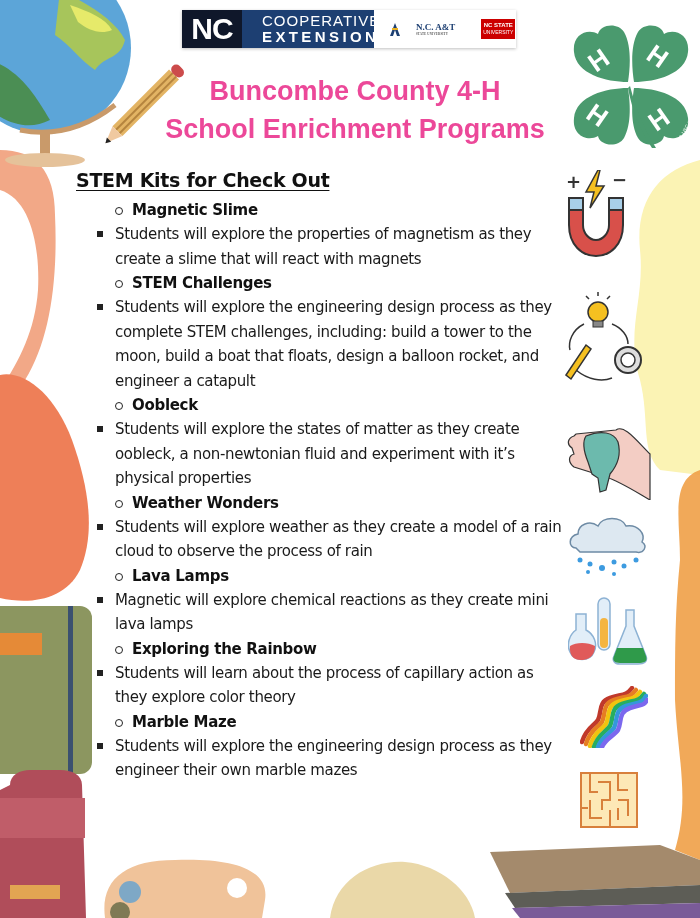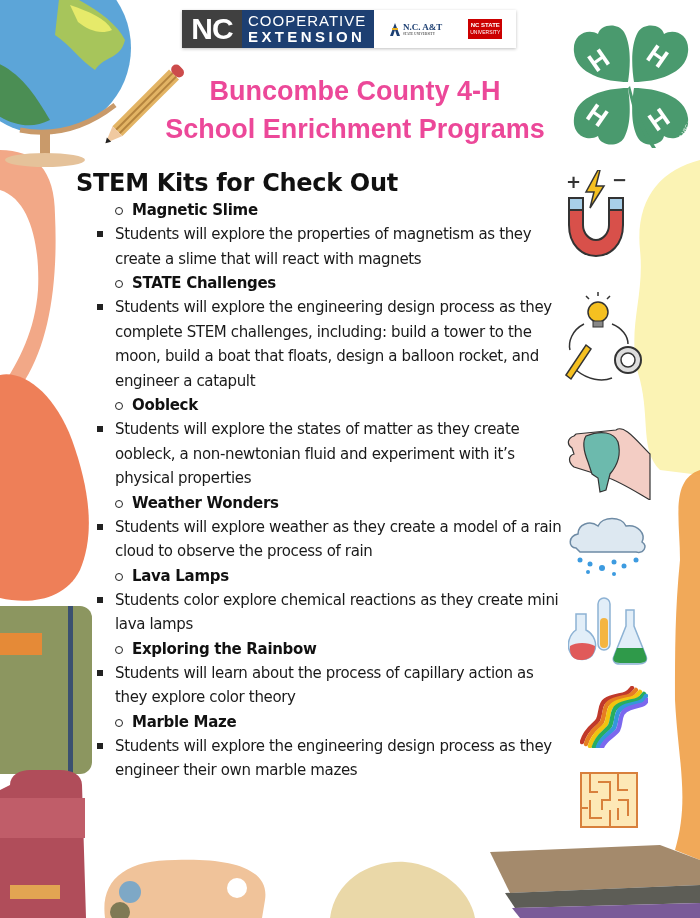--- a/index.html
+++ b/index.html
@@ -8,52 +8,52 @@
 
     .deco { position: absolute; }
 
     
     .logo-bar {
       position: absolute; left: 182px; top: 10px; width: 334px; height: 38px;
       background: #fff; display: flex; align-items: center;
       box-shadow: 0 1px 3px rgba(0,0,0,0.25);
     }
     .nc-box {
-      width: 60px; height: 38px; background: #404040; color: #fff;
+      width: 60px; height: 38px; background: #0f172a; color: #fff;
       font-family: "Liberation Sans", sans-serif; font-weight: bold; font-size: 30px;
       display: flex; align-items: center; justify-content: center; letter-spacing: -1px;
     }
     .coop-box {
       width: 132px; height: 38px; background: #1d3f72; color: #fff;
       font-family: "Liberation Sans", sans-serif; font-size: 15px; line-height: 16px;
-      display: flex; flex-direction: column; justify-content: center; padding-left: 6px;
+      display: flex; flex-direction: column; justify-content: center; padding-left: 20px;
     }
     .coop-box span:first-child { letter-spacing: 1px; }
     .coop-box span:last-child { letter-spacing: 3.4px; font-weight: bold; }
     .ncat {
-      margin-left: 16px; display: flex; align-items: center; gap: 3px;
+      margin-left: 16px; display: flex; align-items: center; gap: 16px;
       font-family: "Liberation Serif", serif; font-size: 9px; color: #1d3f72; font-weight: bold;
     }
     .ncat small { display: block; font-size: 3px; color: #555; letter-spacing: .2px; }
     .ncstate {
       margin-left: 26px; width: 34px; height: 20px; background: #cc0000; color: #fff;
       font-family: "Liberation Sans", sans-serif; font-size: 6px; font-weight: bold;
       display: flex; flex-direction: column; align-items: center; justify-content: center; line-height: 7px;
     }
     .ncstate span:last-child { font-weight: normal; font-size: 5px; }
 
     .title {
       position: absolute; left: 150px; top: 72px; width: 410px; text-align: center;
       font-family: "Liberation Sans", sans-serif; font-weight: bold; font-size: 27px; line-height: 38px; color: #ec4899;
     }
 
     .section-head {
       position: absolute; left: 76px; top: 169px;
-      font-family: "DejaVu Sans", sans-serif; font-weight: bold; font-size: 24px;
-      text-underline-offset: 3px; letter-spacing: -0.3px;
+      font-family: "DejaVu Sans", sans-serif; font-weight: bold; font-size: 19px;
+      text-decoration: underline; text-underline-offset: 3px; letter-spacing: -0.3px;
     }
 
     .kits { position: absolute; left: 115px; top: 198px; width: 450px; list-style: none; }
     .kit { position: relative; }
     .kit-name {
       display: block; padding-left: 17px; position: relative;
       font-family: "DejaVu Sans", sans-serif; font-weight: bold; font-size: 15px; line-height: 24px; letter-spacing: -0.3px;
     }
     .kit-name::before {
       content: ""; position: absolute; left: 0; top: 9px; width: 6px; height: 6px;
@@ -171,34 +171,34 @@
 </svg>
 
 <div class="section-head">STEM Kits for Check Out</div>
 
 <ul class="kits">
   <li class="kit">
     <span class="kit-name">Magnetic Slime</span>
     <span class="kit-desc">Students will explore the properties of magnetism as they create a slime that will react with magnets</span>
   </li>
   <li class="kit">
-    <span class="kit-name">STATE Challenges</span>
+    <span class="kit-name">STEM Challenges</span>
     <span class="kit-desc">Students will explore the engineering design process as they complete STEM challenges, including: build a tower to the moon, build a boat that floats, design a balloon rocket, and engineer a catapult</span>
   </li>
   <li class="kit">
     <span class="kit-name">Oobleck</span>
     <span class="kit-desc">Students will explore the states of matter as they create oobleck, a non-newtonian fluid and experiment with it’s physical properties</span>
   </li>
   <li class="kit">
     <span class="kit-name">Weather Wonders</span>
     <span class="kit-desc">Students will explore weather as they create a model of a rain cloud to observe the process of rain</span>
   </li>
   <li class="kit">
     <span class="kit-name">Lava Lamps</span>
-    <span class="kit-desc">Students color explore chemical reactions as they create mini lava lamps</span>
+    <span class="kit-desc">Magnetic will explore chemical reactions as they create mini lava lamps</span>
   </li>
   <li class="kit">
     <span class="kit-name">Exploring the Rainbow</span>
     <span class="kit-desc">Students will learn about the process of capillary action as they explore color theory</span>
   </li>
   <li class="kit">
     <span class="kit-name">Marble Maze</span>
     <span class="kit-desc">Students will explore the engineering design process as they engineer their own marble mazes</span>
   </li>
 </ul>

